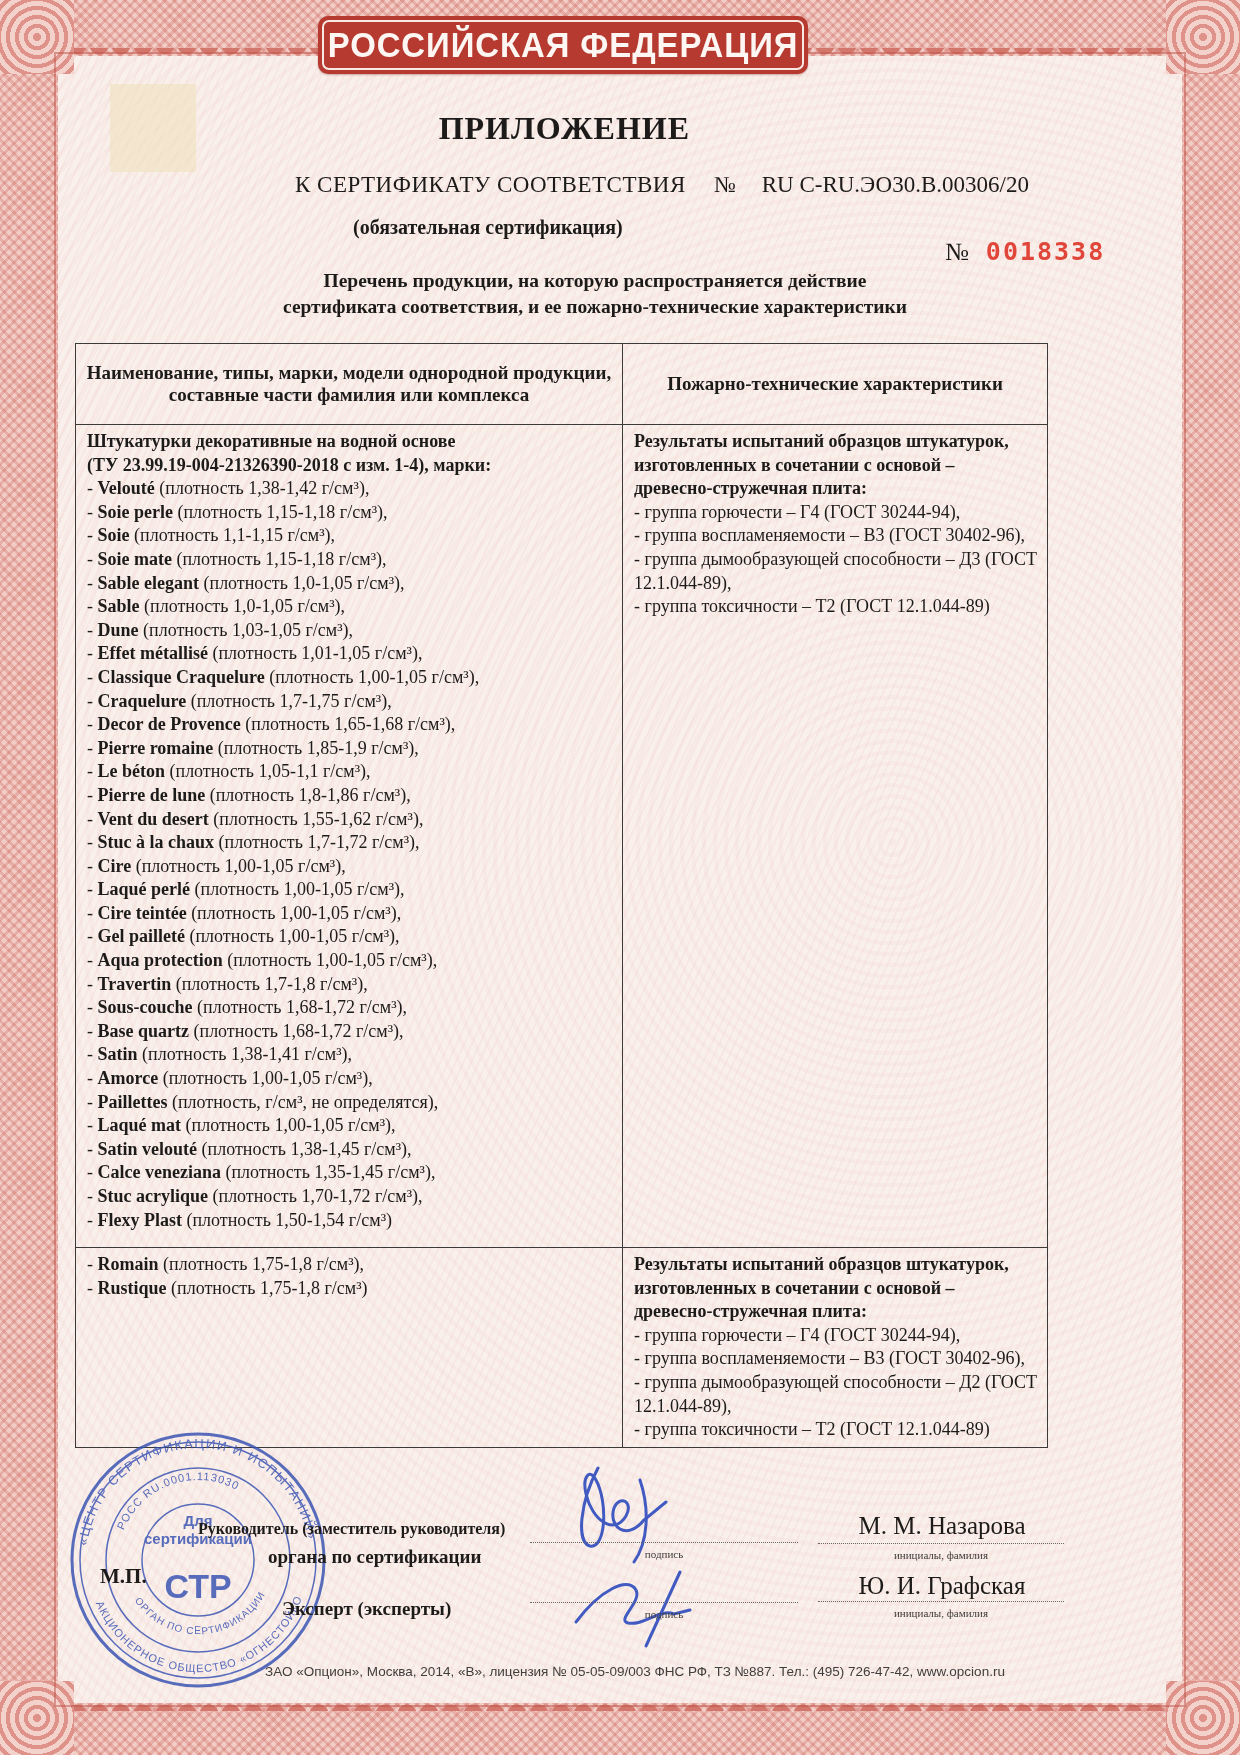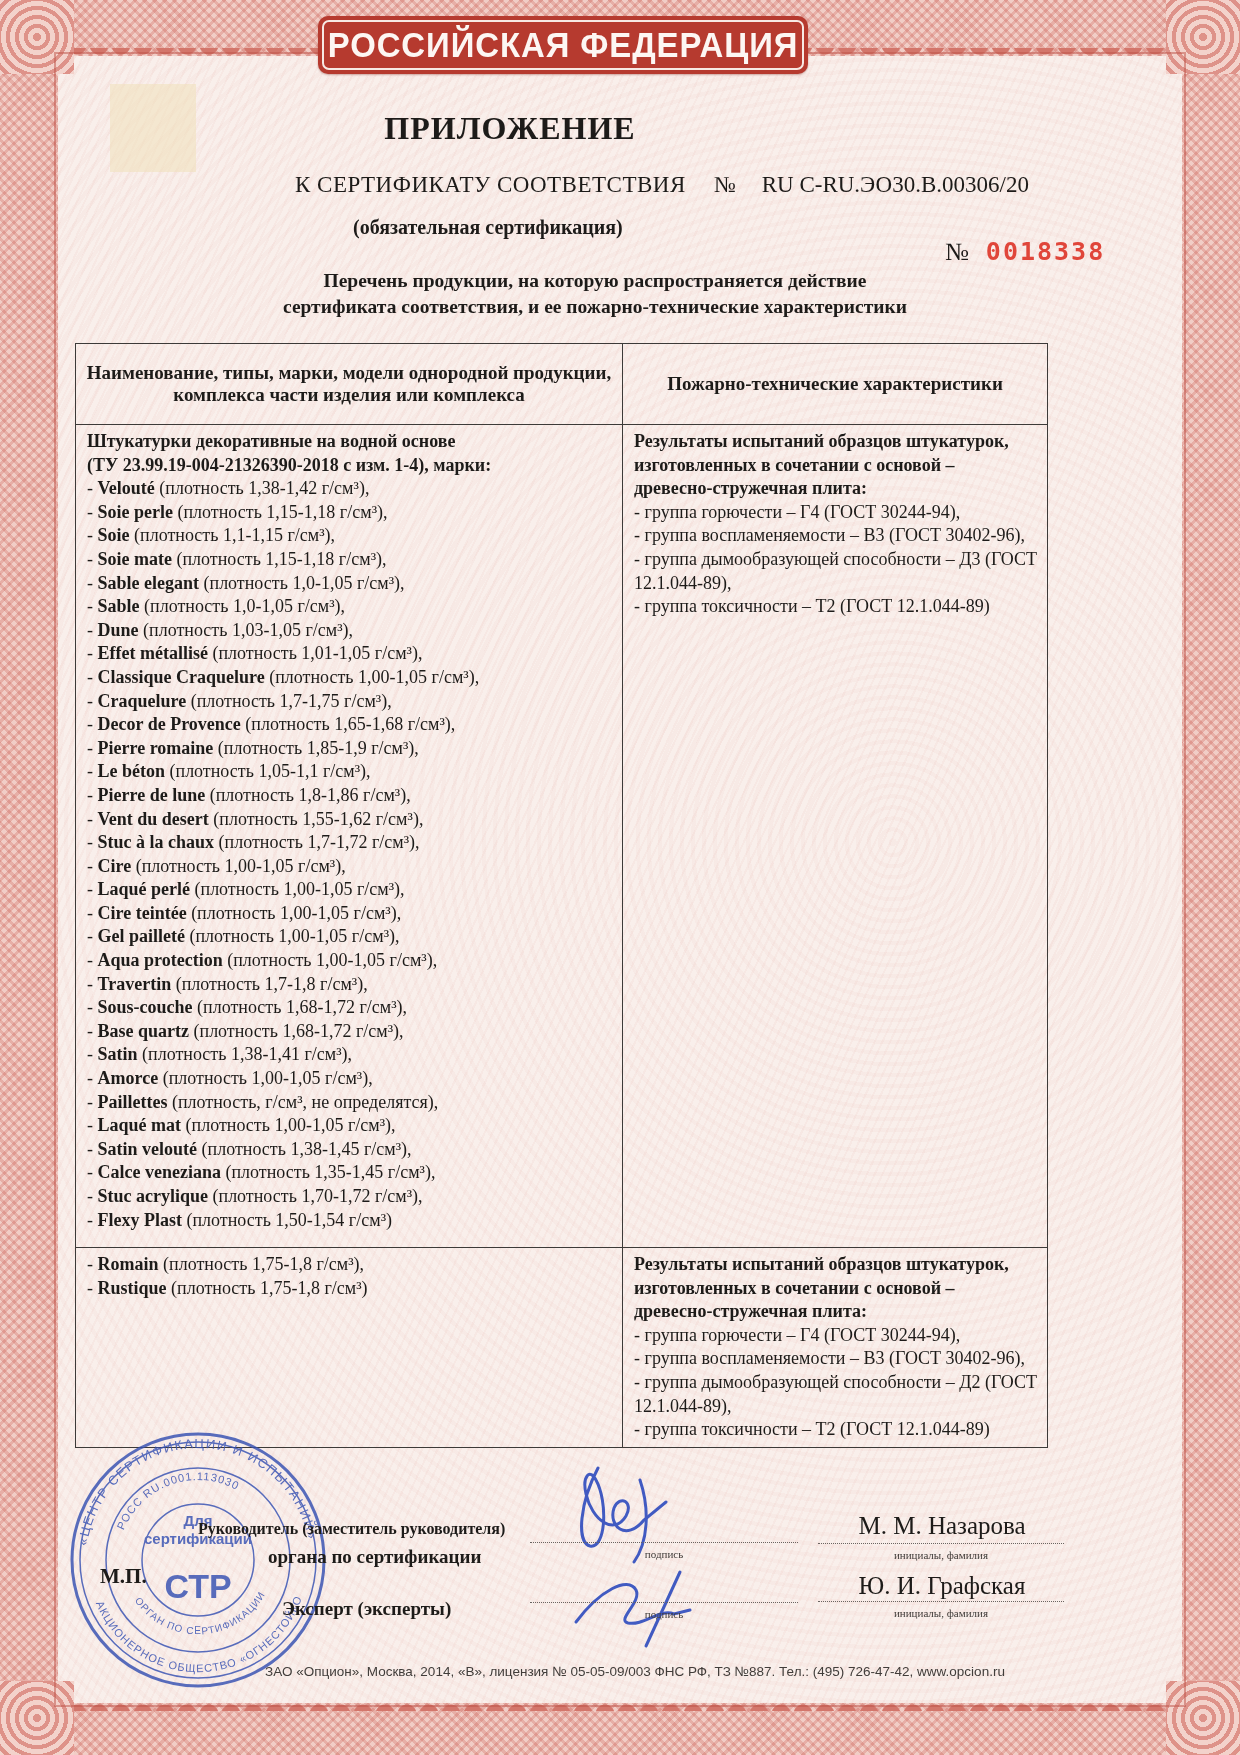--- a/index.html
+++ b/index.html
@@ -41,21 +41,21 @@
   .watermark{position:absolute;left:110px;top:84px;width:86px;height:88px;
     background:rgba(240,224,182,.5);}
   
   .banner{position:absolute;left:318px;top:16px;width:474px;height:58px;
     background:#b63a2f;border-radius:10px;
     box-shadow:0 1px 2px rgba(120,30,20,.35);padding-left:16px;}
   .banner::before{content:'';position:absolute;inset:4px;border:2px solid #f7e9e4;border-radius:7px;}
   .banner-text{position:absolute;inset:0;display:flex;align-items:center;justify-content:center;
     font-family:"Liberation Sans", sans-serif;font-weight:bold;font-size:35px;color:#fdf6f3;
     letter-spacing:1px;transform:scaleX(.94);white-space:nowrap;}
-  .doc-title{position:absolute;left:330px;top:110px;width:360px;text-align:center;
+  .doc-title{position:absolute;left:330px;top:110px;width:360px;text-align:right;
     font-size:32px;font-weight:bold;letter-spacing:1px;margin:0;}
   .cert-line{position:absolute;left:295px;top:172px;white-space:nowrap;font-size:23px;}
   .cert-line .lbl{letter-spacing:.5px;}
   .cert-line .nosign{margin-left:28px;}
   .cert-line .num{margin-left:26px;}
   .cert-type{position:absolute;left:353px;top:216px;font-size:20px;font-weight:bold;}
   .serial{position:absolute;left:945px;top:237px;font-size:25px;white-space:nowrap;}
   .serial .digits{font-family:"DejaVu Sans Mono", monospace;font-weight:bold;color:#e0463a;
     letter-spacing:2px;margin-left:17px;}
   .summary{position:absolute;left:245px;top:268px;width:700px;text-align:center;
@@ -125,21 +125,21 @@
     <div>сертификата соответствия, и ее пожарно-технические характеристики</div>
   </div>
 
   <table class="main">
     <colgroup>
         <col class="c1">
         <col class="c2">
       </colgroup>
     <thead>
       <tr>
-        <th>Наименование, типы, марки, модели однородной продукции, комплекса части изделия или комплекса</th>
+        <th>Наименование, типы, марки, модели однородной продукции, составные части фамилия или комплекса</th>
         <th>Пожарно-технические характеристики</th>
       </tr>
     </thead>
     <tbody>
       <tr class="r1">
         <td class="cell">
           <div class="left-intro">
               <div class="b">Штукатурки декоративные на водной основе</div>
               <div class="b">(ТУ 23.99.19-004-21326390-2018 с изм. 1-4), марки:</div>
             </div>

